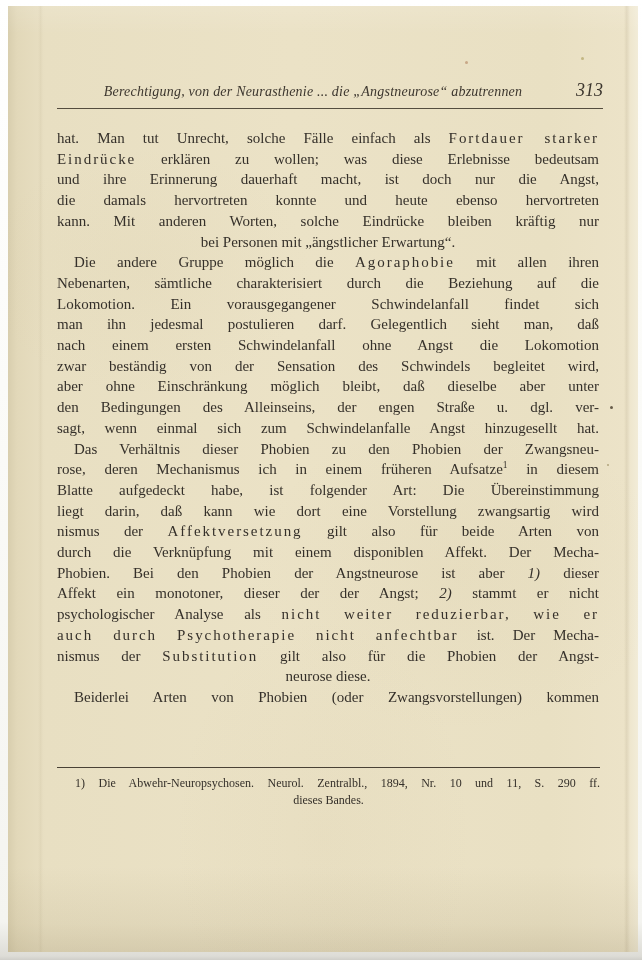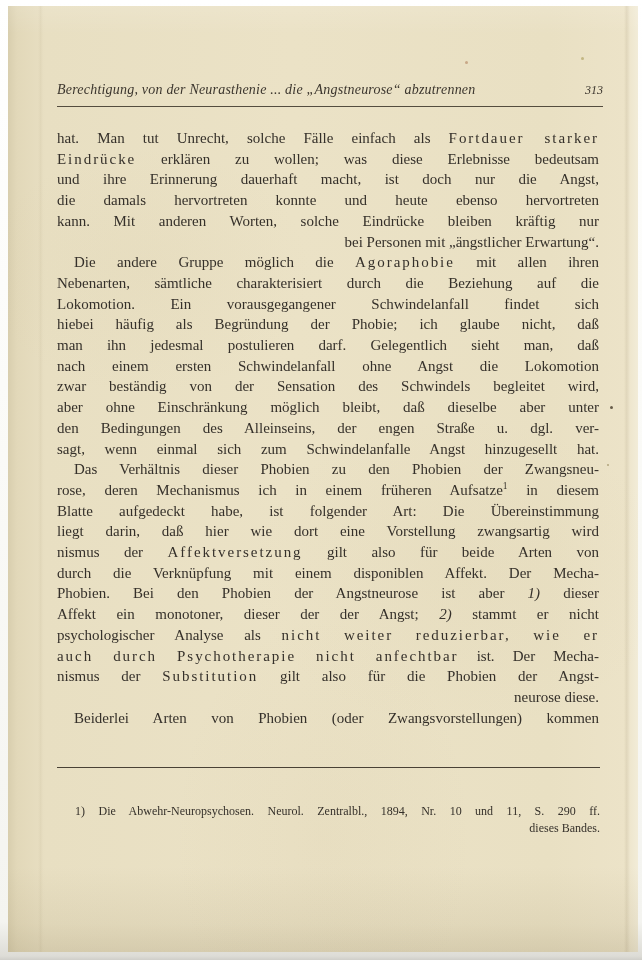--- a/index.html
+++ b/index.html
@@ -36,49 +36,49 @@
   }
   #running-header {
     position: absolute; left: 49px; top: 76px; width: 546px;
     display: flex; align-items: baseline;
     border-bottom: 1.3px solid rgba(58,50,39,.85);
     padding-bottom: 8px;
     font-style: italic;
     color: #3c362e;
   }
   #running-header .htitle {
-    flex: 1; text-align: left;
+    flex: 1; text-align: center;
     font-size: 14px; line-height: 16px;
     letter-spacing: .015em;
     white-space: nowrap;
   }
   #running-header .pagenum {
-    font-size: 12px; line-height: 16px; margin-left: 7px;
+    font-size: 18px; line-height: 16px; margin-left: 7px;
   }
   #body-text {
     position: absolute; left: 49px; top: 122px; width: 542px;
     font-size: 15px; line-height: 20.7px;
     color: var(--ink, #35302a);
   }
-  .line { text-align: right; }
+  .line { text-align: center; }
   .line.j { text-align: justify; text-align-last: justify; }
   .para.indent .line:first-child { text-indent: 17px; }
   .seg-g { letter-spacing: .13em; }
   .seg-i { font-style: italic; }
   .seg-u { vertical-align: super; font-size: 9.5px; line-height: 0; letter-spacing: 0; }
   #footnote-rule {
     position: absolute; left: 49px; top: 761px; width: 543px; height: 1.3px;
     background: rgba(55,48,38,.9);
   }
   #footnote {
     position: absolute; left: 49px; top: 769px; width: 543px;
     font-size: 12px; line-height: 16.5px;
     color: var(--ink, #35302a);
   }
-  #footnote .para.indent .line:first-child { text-indent: 18px; margin-top: 28px; }
+  #footnote .para.indent .line:first-child { text-indent: 18px; }
   .speck { position: absolute; border-radius: 50%; }
   .speck.s1 { left: 457px; top: 55px; width: 3px; height: 3px; background: #ad7856; opacity: .55; }
   .speck.s2 { left: 573px; top: 51px; width: 3px; height: 3px; background: #a89a55; opacity: .6; }
   .speck.s3 { left: 602px; top: 400px; width: 3px; height: 3px; background: #453b29; opacity: .8; }
   .speck.s4 { left: 599px; top: 458px; width: 2px; height: 2px; background: #8a7c4a; opacity: .6; }
 </style>
 </head>
 <body>
 
 <div id="scan">
@@ -97,33 +97,32 @@
           <div class="line j"><span class="seg-g">Eindrücke</span><span class="seg-n"> erklären zu wollen; was diese Erlebnisse bedeutsam</span></div>
           <div class="line j"><span class="seg-n">und ihre Erinnerung dauerhaft macht, ist doch nur die Angst,</span></div>
           <div class="line j"><span class="seg-n">die damals hervortreten konnte und heute ebenso hervortreten</span></div>
           <div class="line j"><span class="seg-n">kann. Mit anderen Worten, solche Eindrücke bleiben kräftig nur</span></div>
           <div class="line"><span class="seg-n">bei Personen mit „ängstlicher Erwartung“.</span></div>
         </div>
         <div class="para indent">
           <div class="line j"><span class="seg-n">Die andere Gruppe möglich die </span><span class="seg-g">Agoraphobie</span><span class="seg-n"> mit allen ihren</span></div>
           <div class="line j"><span class="seg-n">Nebenarten, sämtliche charakterisiert durch die Beziehung auf die</span></div>
           <div class="line j"><span class="seg-n">Lokomotion. Ein vorausgegangener Schwindelanfall findet sich</span></div>
-          <div class="line j"><span class="seg-n">hiebei häufig als Begründung der Phobie; ich glaube nicht, daß</span></div>
           <div class="line j"><span class="seg-n">man ihn jedesmal postulieren darf. Gelegentlich sieht man, daß</span></div>
           <div class="line j"><span class="seg-n">nach einem ersten Schwindelanfall ohne Angst die Lokomotion</span></div>
           <div class="line j"><span class="seg-n">zwar beständig von der Sensation des Schwindels begleitet wird,</span></div>
           <div class="line j"><span class="seg-n">aber ohne Einschränkung möglich bleibt, daß dieselbe aber unter</span></div>
           <div class="line j"><span class="seg-n">den Bedingungen des Alleinseins, der engen Straße u. dgl. ver-</span></div>
           <div class="line j"><span class="seg-n">sagt, wenn einmal sich zum Schwindelanfalle Angst hinzugesellt hat.</span></div>
         </div>
         <div class="para indent">
           <div class="line j"><span class="seg-n">Das Verhältnis dieser Phobien zu den Phobien der Zwangsneu-</span></div>
           <div class="line j"><span class="seg-n">rose, deren Mechanismus ich in einem früheren Aufsatze</span><span class="seg-u">1</span><span class="seg-n"> in diesem</span></div>
           <div class="line j"><span class="seg-n">Blatte aufgedeckt habe, ist folgender Art: Die Übereinstimmung</span></div>
-          <div class="line j"><span class="seg-n">liegt darin, daß hier wie dort eine Vorstellung zwangsartig wird</span></div>
+          <div class="line j"><span class="seg-n">liegt darin, daß kann wie dort eine Vorstellung zwangsartig wird</span></div>
           <div class="line j"><span class="seg-n">nismus der </span><span class="seg-g">Affektversetzung</span><span class="seg-n"> gilt also für beide Arten von</span></div>
           <div class="line j"><span class="seg-n">durch die Verknüpfung mit einem disponiblen Affekt. Der Mecha-</span></div>
           <div class="line j"><span class="seg-n">Phobien. Bei den Phobien der Angstneurose ist aber </span><span class="seg-i">1)</span><span class="seg-n"> dieser</span></div>
           <div class="line j"><span class="seg-n">Affekt ein monotoner, dieser der der Angst; </span><span class="seg-i">2)</span><span class="seg-n"> stammt er nicht</span></div>
           <div class="line j"><span class="seg-n">psychologischer Analyse als </span><span class="seg-g">nicht weiter reduzierbar, wie er</span></div>
           <div class="line j"><span class="seg-g">auch durch Psychotherapie nicht anfechtbar</span><span class="seg-n"> ist. Der Mecha-</span></div>
           <div class="line j"><span class="seg-n">nismus der </span><span class="seg-g">Substitution</span><span class="seg-n"> gilt also für die Phobien der Angst-</span></div>
           <div class="line"><span class="seg-n">neurose diese.</span></div>
         </div>
         <div class="para indent">

